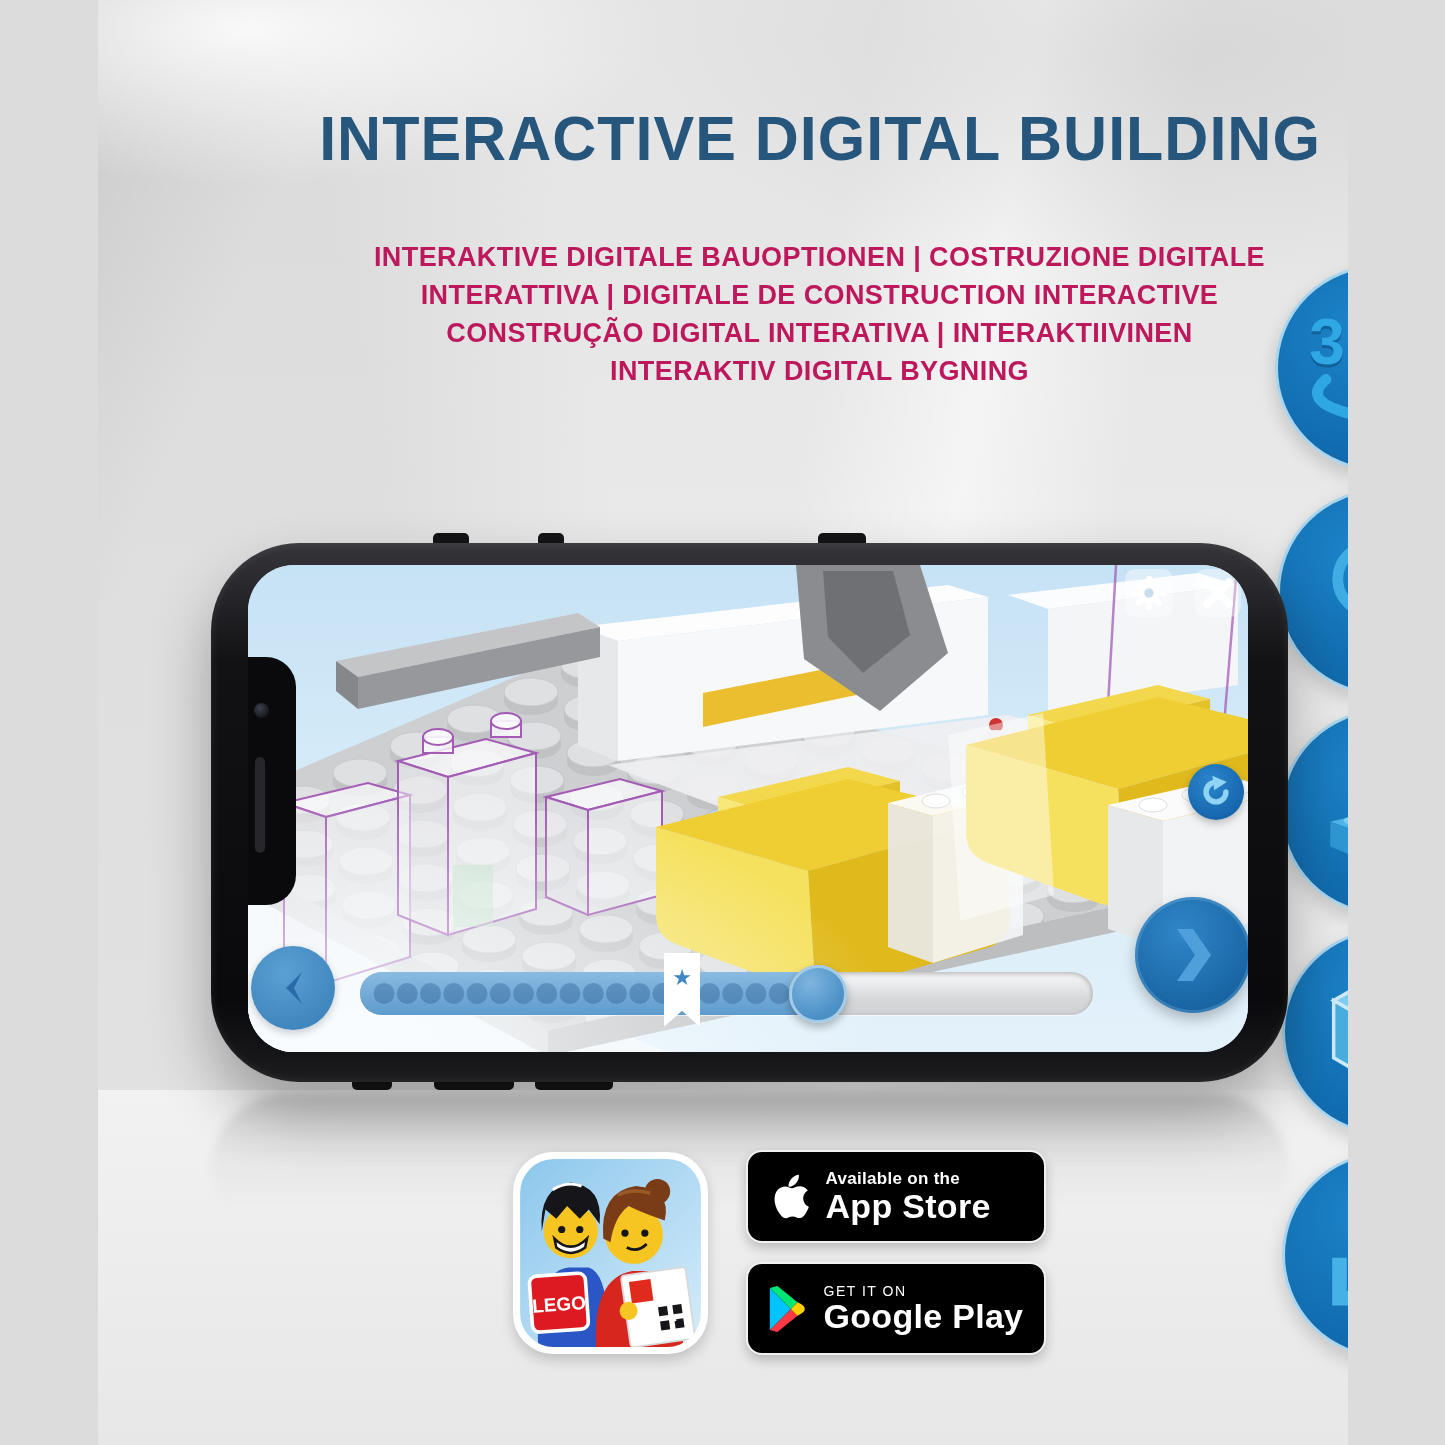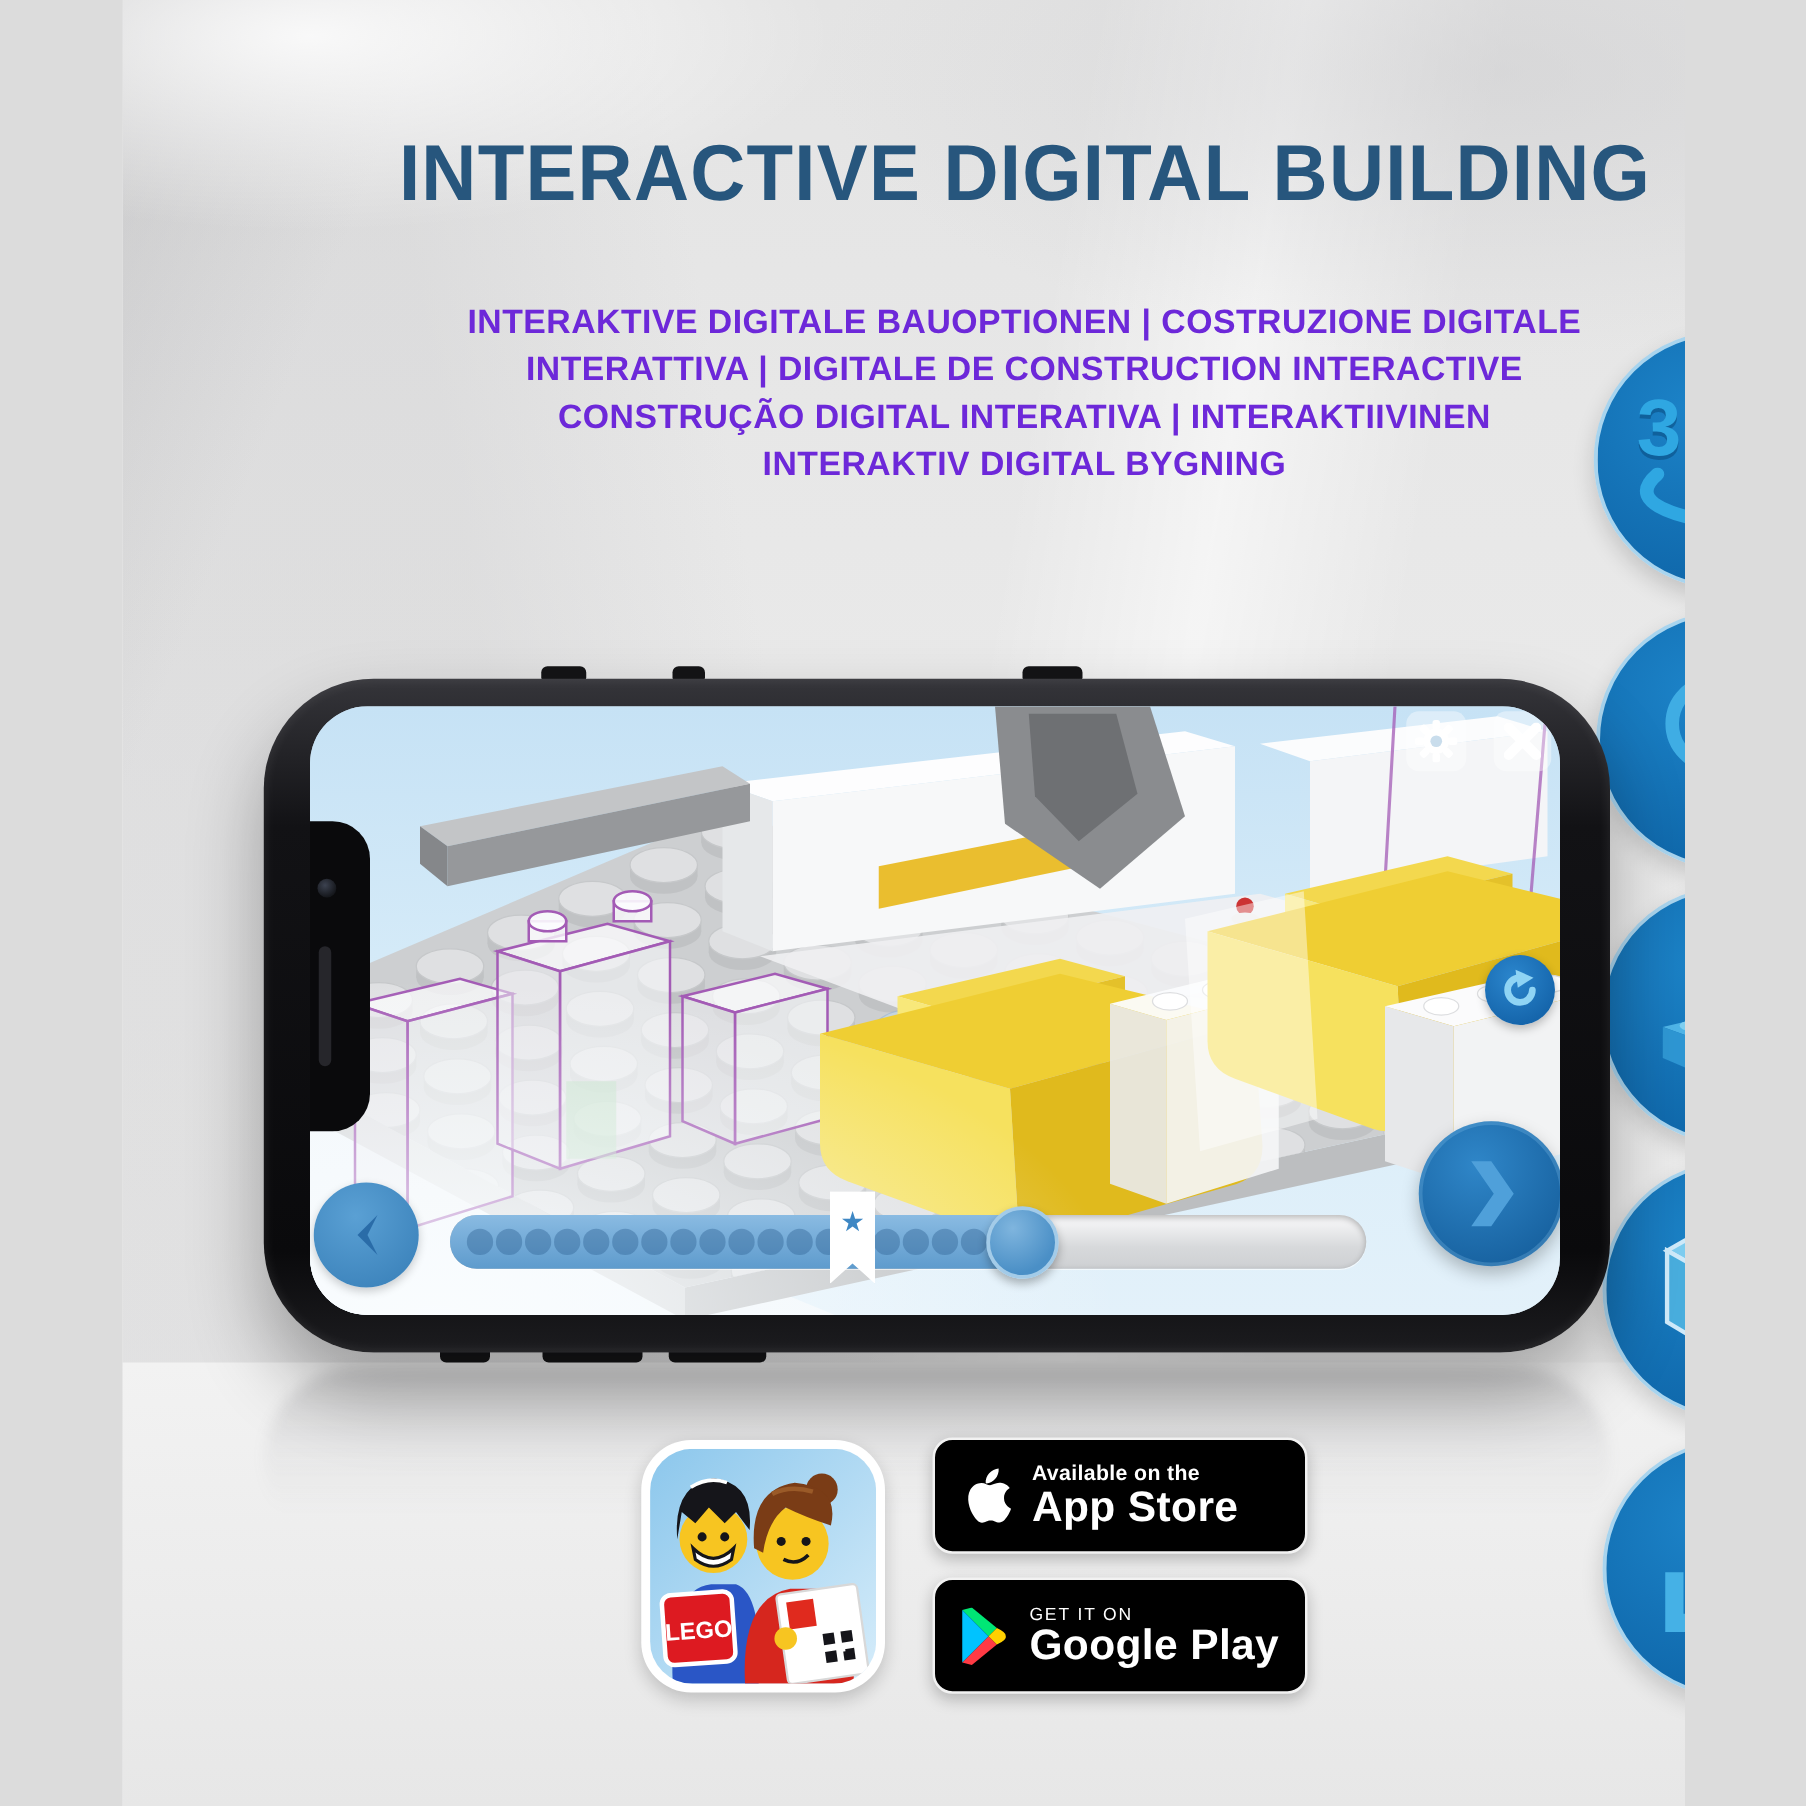--- a/index.html
+++ b/index.html
@@ -15,21 +15,21 @@
       linear-gradient(100deg, rgba(255,255,255,0) 52%, rgba(255,255,255,.55) 63%, rgba(255,255,255,0) 74%),
       linear-gradient(80deg, rgba(198,198,200,.30) 30%, rgba(198,198,200,0) 45%),
       linear-gradient(180deg,#e4e4e4 0%,#eaeaea 45%,#efefef 100%);}
   .bg-floor{position:absolute;left:0;top:1090px;width:1445px;height:355px;
     background:linear-gradient(180deg,#f2f2f2,#e7e7e7);}
   
   .title{position:absolute;left:0;top:103px;width:1445px;text-align:center;
     font-size:61px;font-weight:800;letter-spacing:1px;color:#27567D;
     transform:scaleY(1.04);}
   .subtitle{position:absolute;left:222px;top:238px;width:1000px;text-align:center;
-    font-size:27px;font-weight:700;line-height:38px;color:#6d28d9;letter-spacing:.4px;}
+    font-size:27px;font-weight:700;line-height:38px;color:#be185d;letter-spacing:.4px;}
   
   .fcircle{position:absolute;width:206px;height:206px;border-radius:50%;
     background:radial-gradient(circle at 38% 30%, #1C83C8, #0F67AA 78%);
     border:3px solid #A8D4EE;box-shadow:0 8px 18px rgba(0,0,0,.16);
     display:flex;align-items:center;justify-content:center;z-index:1;}
   .deg-label{font-size:64px;font-weight:800;color:#2FA7E2;letter-spacing:1px;
     text-shadow:0 3px 0 rgba(9,74,126,.55);line-height:1;}
   
   .phone{position:absolute;left:113px;top:543px;width:1077px;height:539px;border-radius:88px;
     background:linear-gradient(180deg,#35353a 0%,#121215 22%,#0a0a0c 85%,#1c1c1f 100%);

